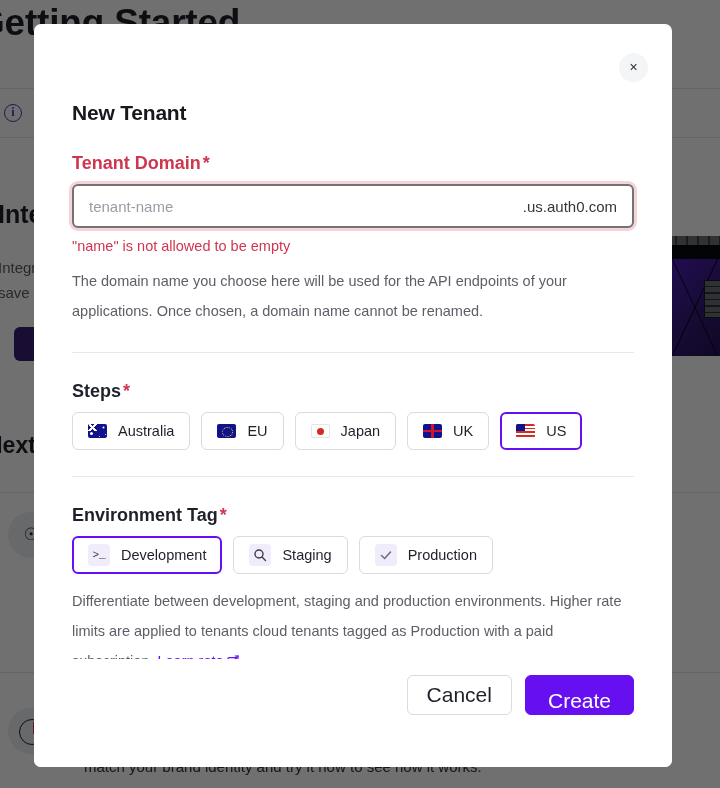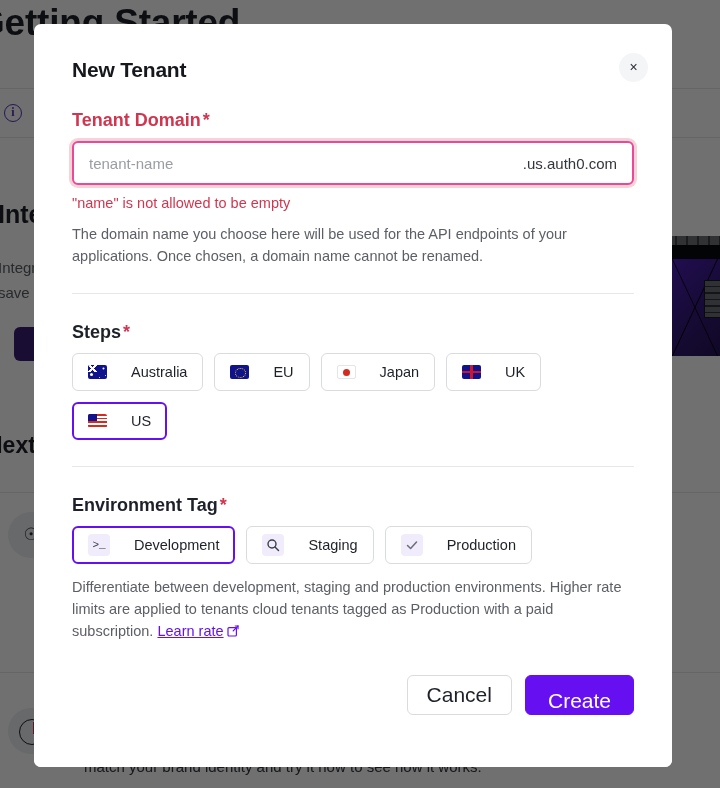--- a/index.html
+++ b/index.html
@@ -192,20 +192,21 @@
   }
   .modal-header {
     position: relative;
     padding: 34px 38px 0 38px;
   }
   .modal-title {
     font-size: 21px;
     font-weight: 700;
     color: #16181d;
     letter-spacing: -0.2px;
+    margin-top: 43px;
   }
   .close-btn {
     position: absolute;
     right: 24px;
     top: 29px;
     width: 29px;
     height: 29px;
     border: none;
     border-radius: 50%;
     background: #f4f5f7;
@@ -239,21 +240,21 @@
   }
   .field-label.error .req { color: #d0364f; }
 
   
   .input-wrap {
     position: relative;
     display: flex;
     align-items: center;
     height: 44px;
     background: #ffffff;
-    border: 2px solid #ec4899;
+    border: 2px solid #737373;
     border-radius: 6px;
     box-shadow: 0 0 0 3px rgba(208,54,79,0.22);
     padding: 8px 15px;
   }
   .input-wrap input {
     flex: 1;
     border: none;
     outline: none;
     font-size: 15px;
     color: #1e212a;
@@ -270,21 +271,21 @@
 
   .error-text {
     margin-top: 10px;
     font-size: 14.5px;
     color: #d0364f;
   }
 
   .help-text {
     margin-top: 12px;
     font-size: 14.5px;
-    line-height: 22px;
+    line-height: 30px;
     color: #5c5f66;
   }
 
   .divider {
     margin-top: 26px;
     height: 1px;
     background: #e6e8eb;
   }
 
   
@@ -304,21 +305,21 @@
     background: #ffffff;
     font-size: 14.5px;
     color: #1e212a;
     cursor: pointer;
     font-family: "Liberation Sans", sans-serif;
   }
   .opt.selected {
     border: 2px solid #6610f2;
     padding: 0 14px;
   }
-  .opt .lbl { white-space: nowrap; margin-left: 13px; }
+  .opt .lbl { white-space: nowrap; }
 
   
   .flag {
     width: 19px;
     height: 14px;
     border-radius: 2px;
     position: relative;
     overflow: hidden;
     flex: none;
     display: inline-block;

